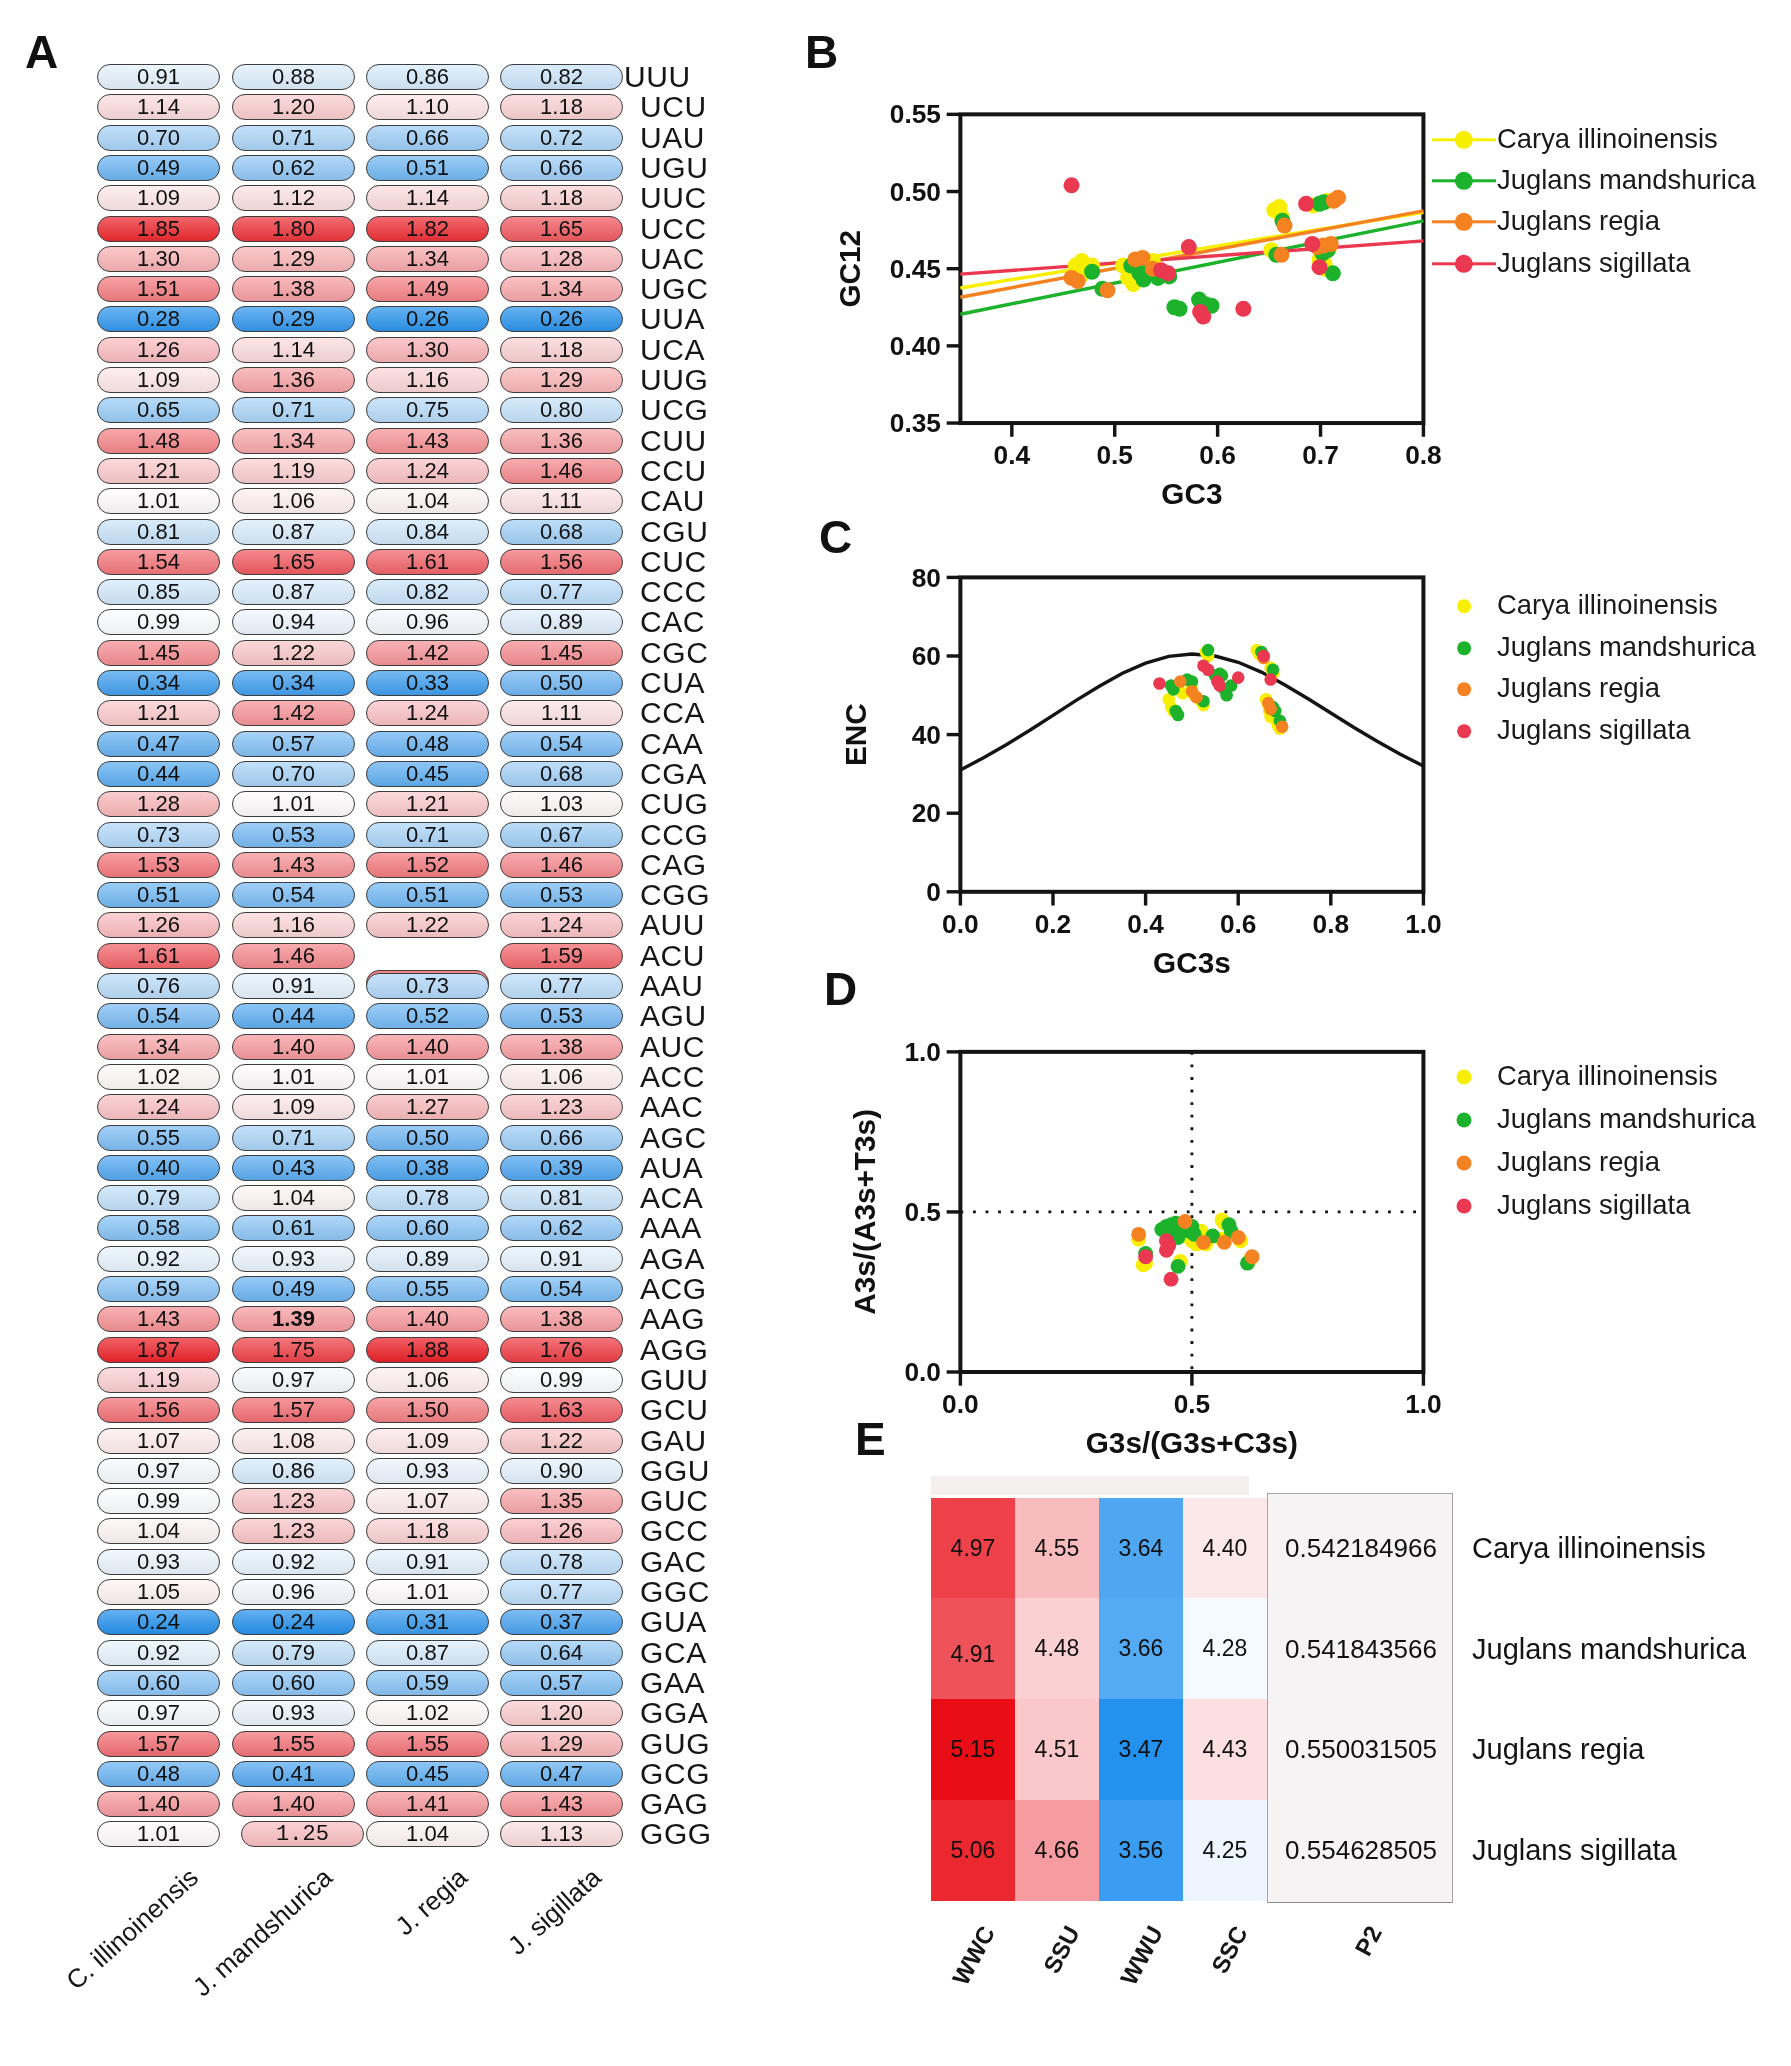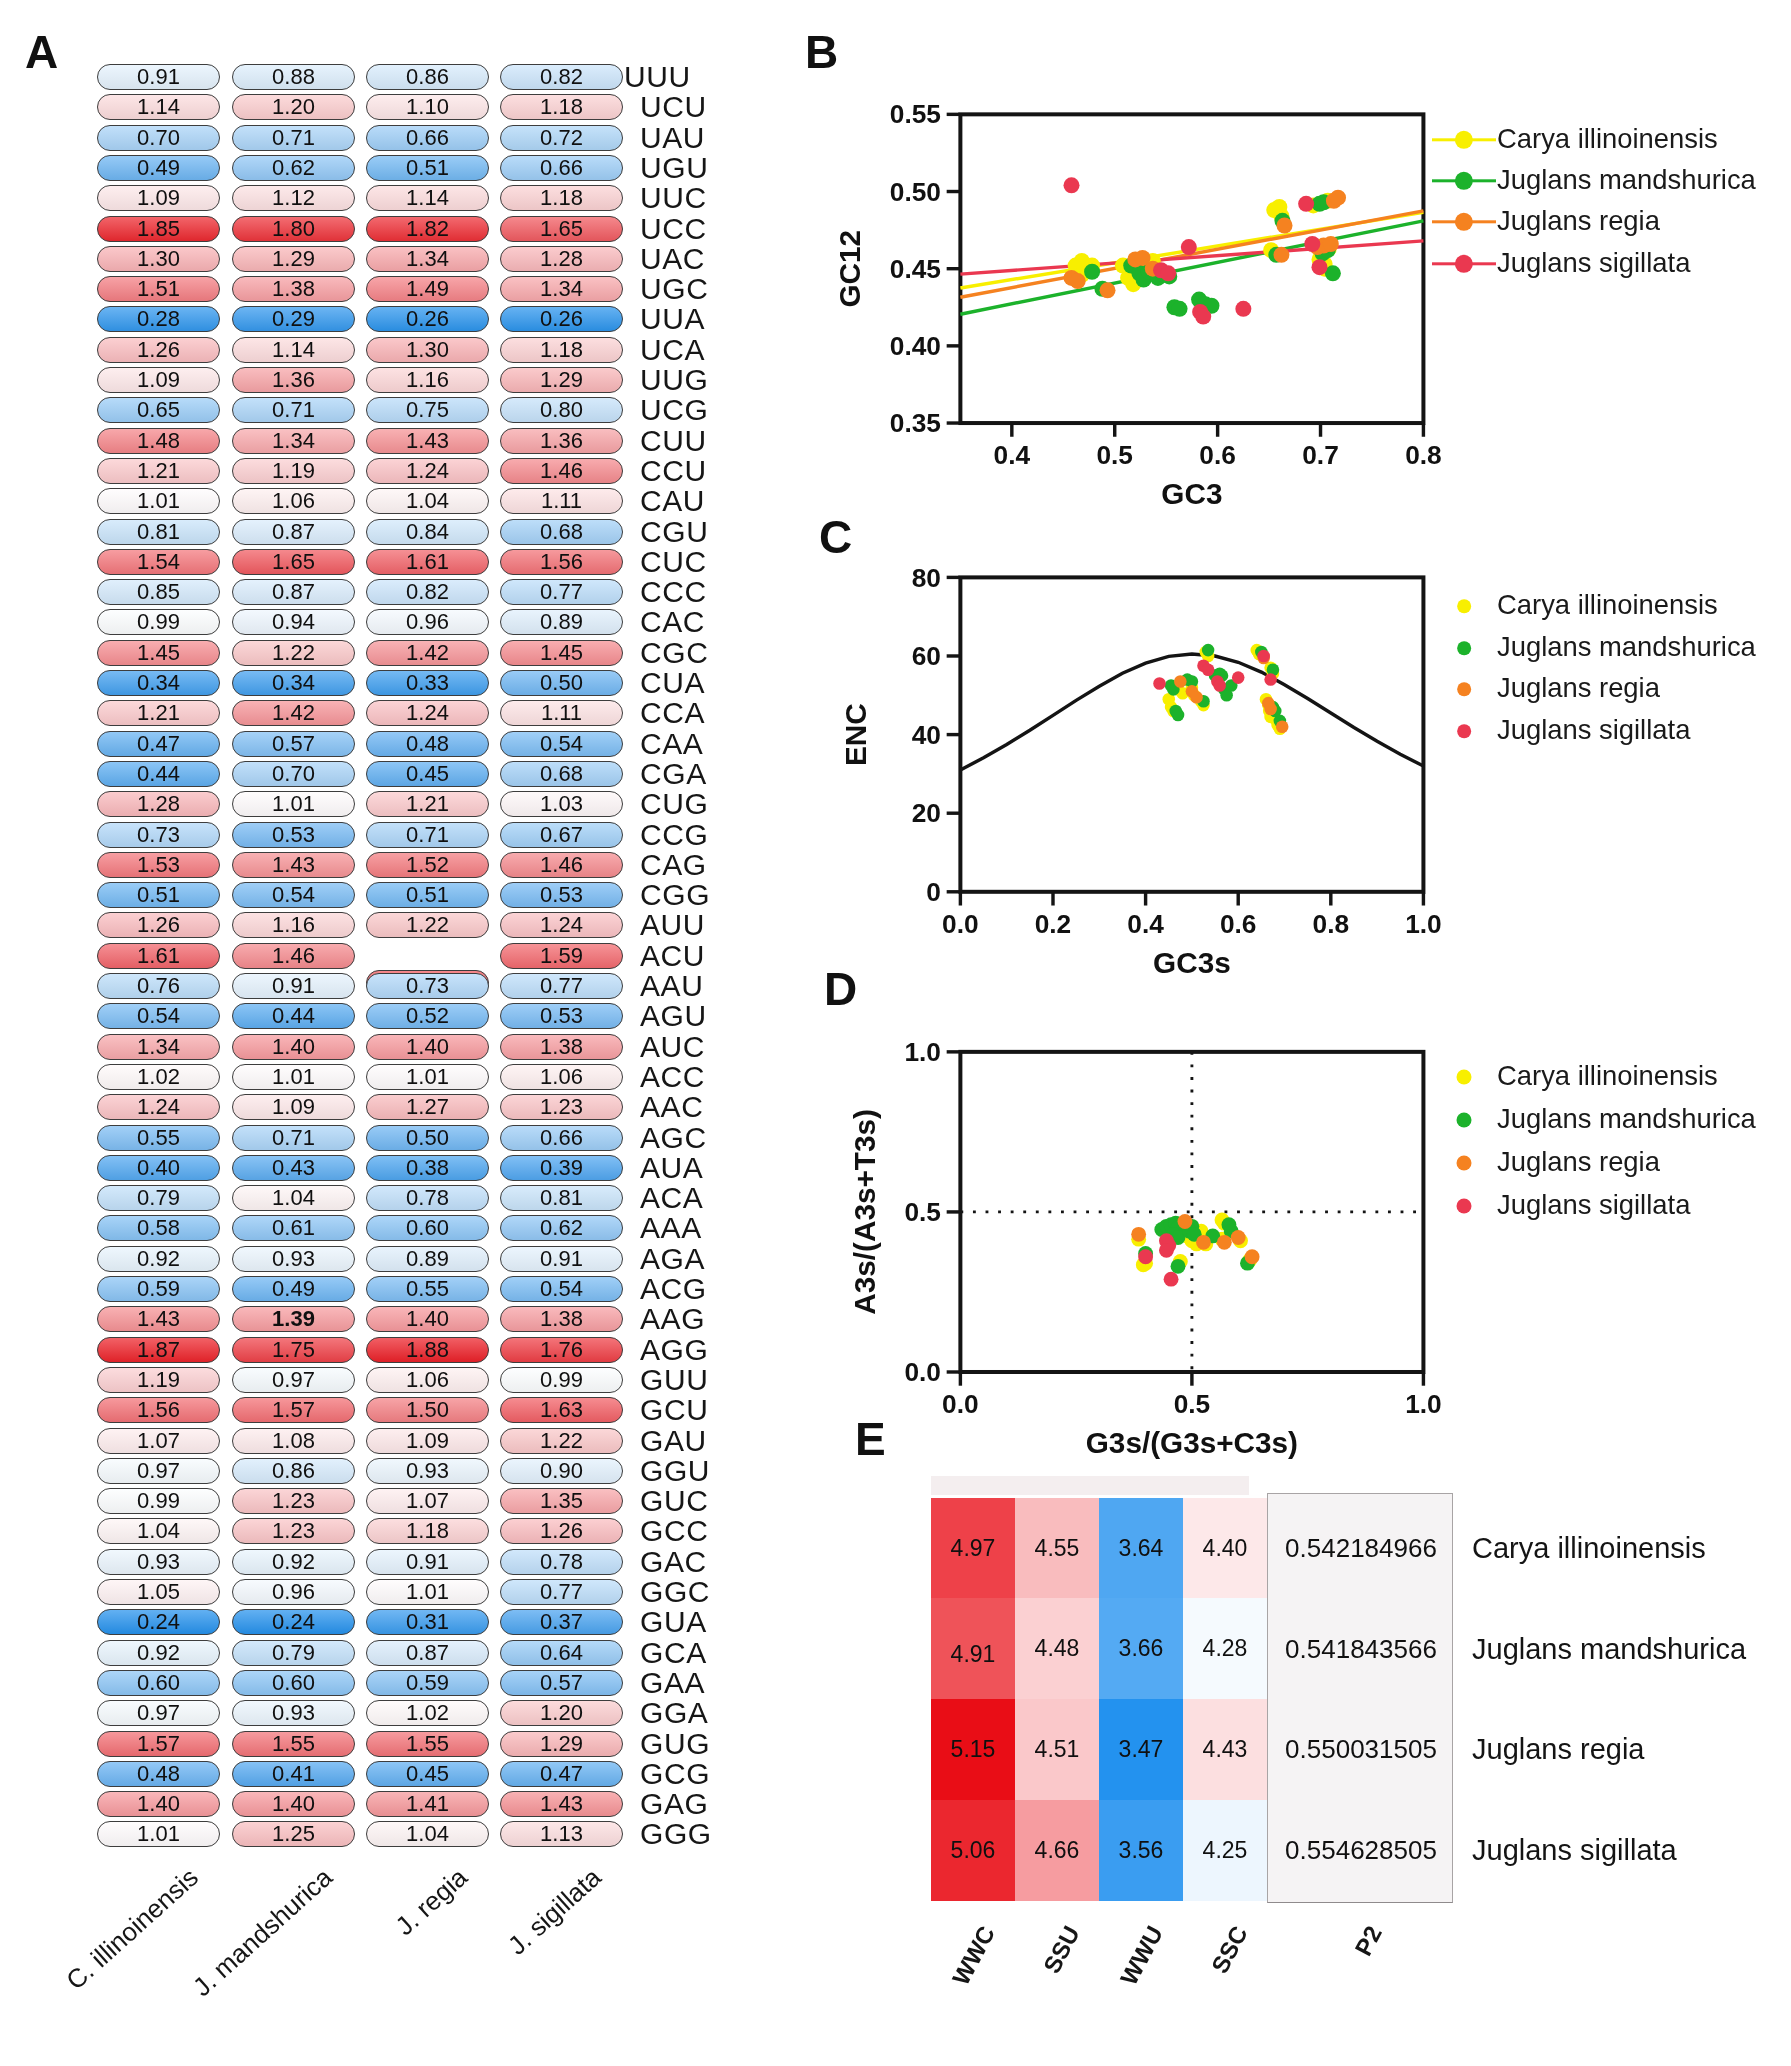--- a/index.html
+++ b/index.html
@@ -325,21 +325,21 @@
       <div class="pill" style="left: 232px; top: 1761px; background-color: rgb(87, 170, 241); border-color: rgb(61, 61, 61);">0.41</div>
       <div class="pill" style="left: 366px; top: 1761px; background-color: rgb(98, 176, 242); border-color: rgb(61, 61, 61);">0.45</div>
       <div class="pill" style="left: 500px; top: 1761px; background-color: rgb(104, 179, 242); border-color: rgb(61, 61, 61);">0.47</div>
       <div class="codon" style="left: 640px; top: 1761px;">GCG</div>
       <div class="pill" style="left: 97px; top: 1791px; background-color: rgb(247, 154, 158); border-color: rgb(61, 61, 61);">1.40</div>
       <div class="pill" style="left: 232px; top: 1791px; background-color: rgb(247, 154, 158); border-color: rgb(61, 61, 61);">1.40</div>
       <div class="pill" style="left: 366px; top: 1791px; background-color: rgb(246, 152, 155); border-color: rgb(61, 61, 61);">1.41</div>
       <div class="pill" style="left: 500px; top: 1791px; background-color: rgb(246, 147, 150); border-color: rgb(61, 61, 61);">1.43</div>
       <div class="codon" style="left: 640px; top: 1791px;">GAG</div>
       <div class="pill" style="left: 97px; top: 1821px; background-color: rgb(255, 252, 253); border-color: rgb(61, 61, 61);">1.01</div>
-      <div class="pill" style="left: 232px; top: 1821px; background-color: rgb(250, 192, 194); border-color: rgb(61, 61, 61);">1.25</div>
+      <div class="pill" style="left: 241px; top: 1821px; background-color: rgb(250, 192, 194); border-color: rgb(61, 61, 61); font-family: Liberation Mono, monospace;">1.25</div>
       <div class="pill" style="left: 366px; top: 1821px; background-color: rgb(254, 245, 245); border-color: rgb(61, 61, 61);">1.04</div>
       <div class="pill" style="left: 500px; top: 1821px; background-color: rgb(252, 222, 223); border-color: rgb(61, 61, 61);">1.13</div>
       <div class="codon" style="left: 640px; top: 1821px;">GGG</div>
       <div class="rotlab" style="right: 1597px; top: 1858px;">C. illinoinensis</div>
       <div class="rotlab" style="right: 1463px; top: 1858px;">J. mandshurica</div>
       <div class="rotlab" style="right: 1328px; top: 1858px;">J. regia</div>
       <div class="rotlab" style="right: 1194px; top: 1858px;">J. sigillata</div>
     </div>
 
   <svg id="charts" width="1791" height="2066" viewBox="0 0 3133 3614" style="position:absolute;left:0;top:0;">

